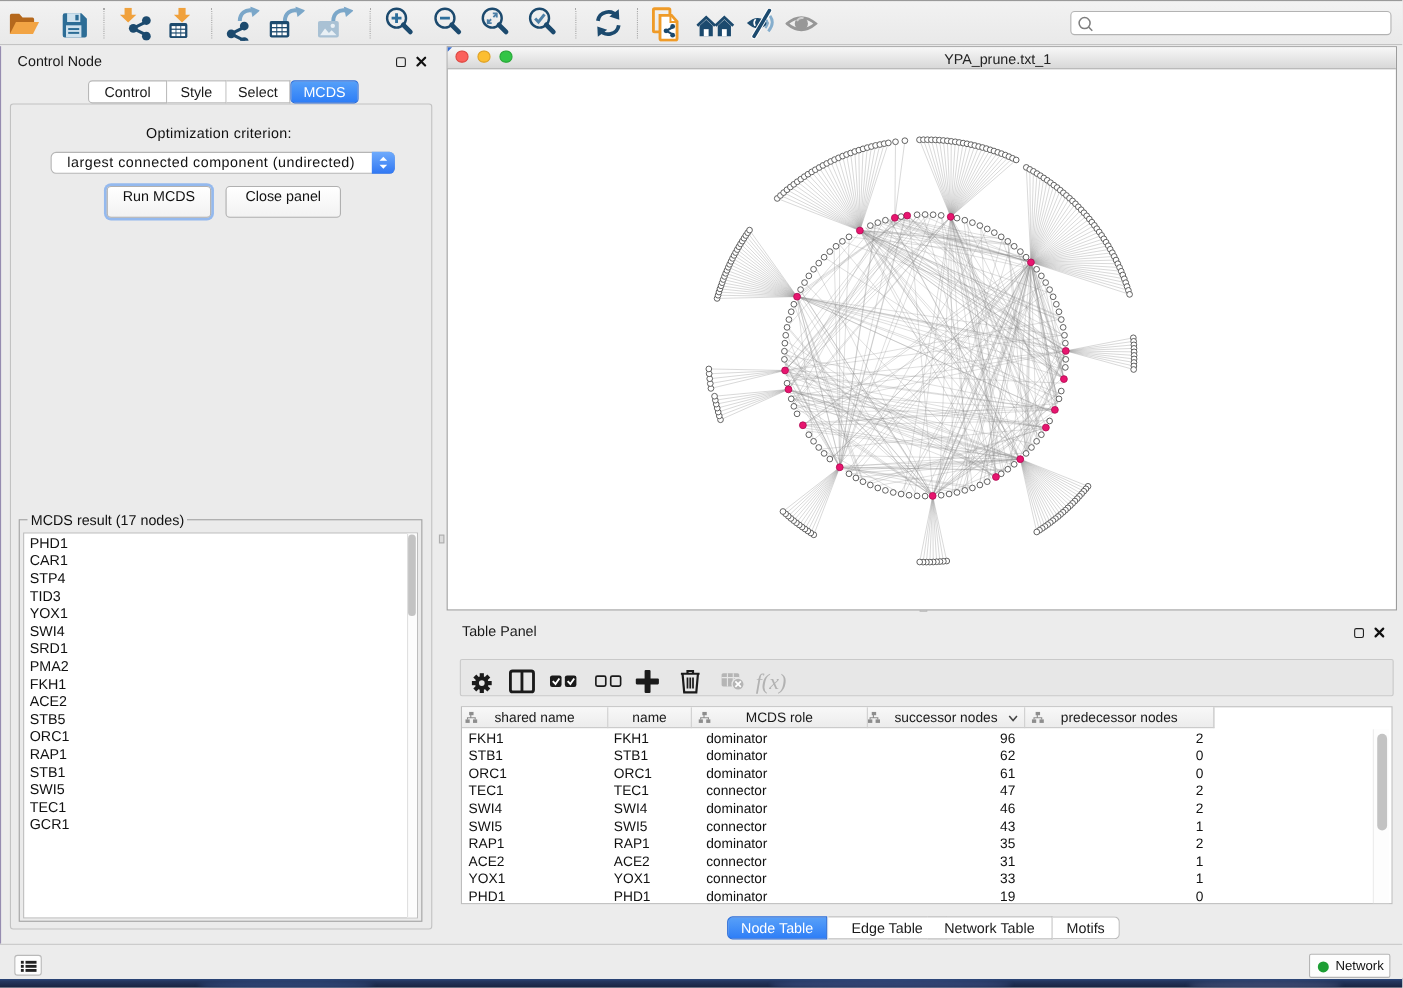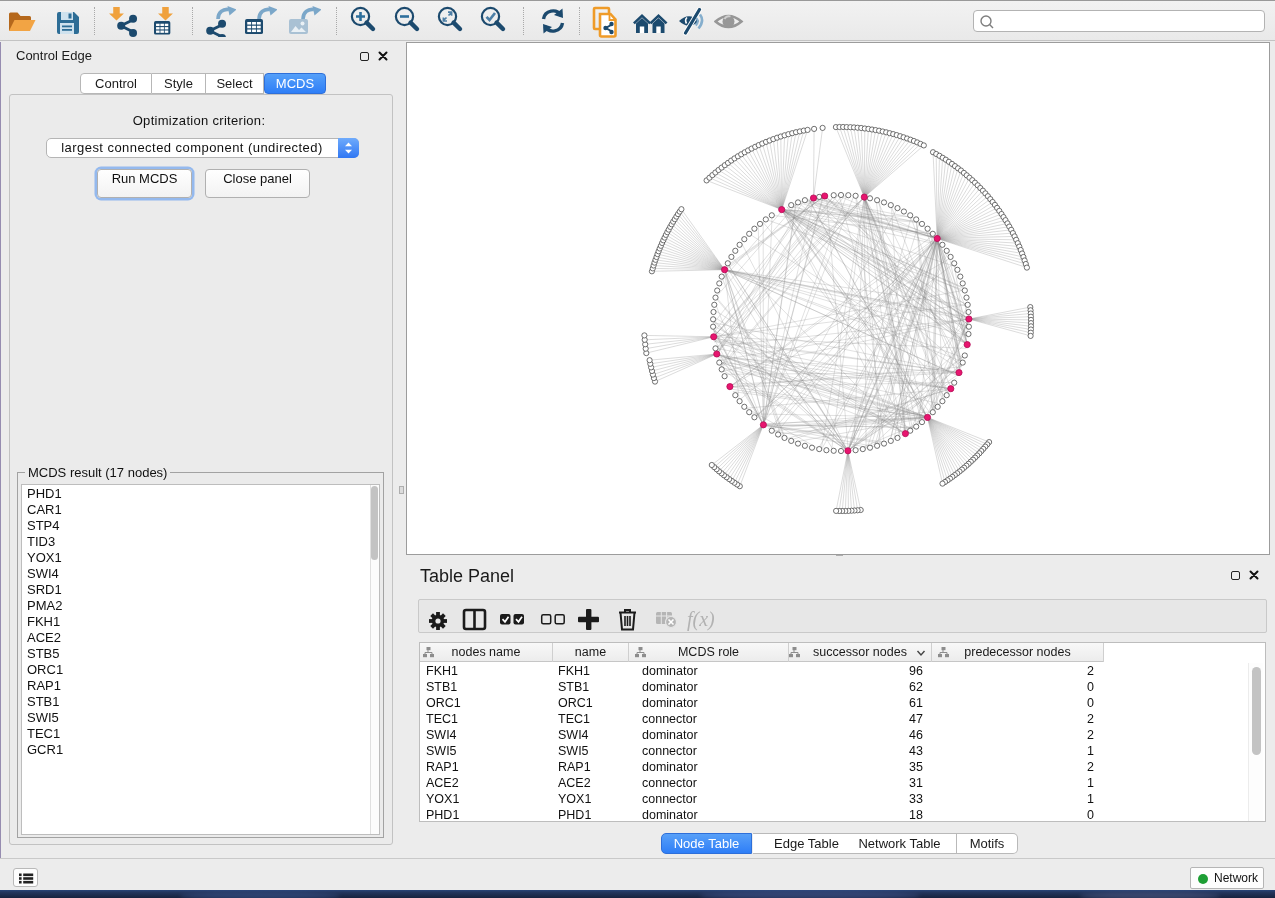--- a/index.html
+++ b/index.html
@@ -29,21 +29,21 @@
 #mlist{position:absolute;left:3px;top:11px;width:359px;height:351px;background:#fff;border:1px solid #bdbdbd;font-size:13px}
 #mlist .it{position:absolute;left:5px;height:16px;line-height:16px}
 #mlist .sbtrack{position:absolute;right:0;top:0;width:9px;height:100%;background:#fcfcfc;border-left:1px solid #e0e0e0}
 #mlist .sbthumb{position:absolute;right:1px;top:1px;width:7px;height:74px;background:#c3c3c3;border-radius:3.5px}
 #netwin{left:406px;top:42px;width:864px;height:513px;background:#fff;border:1px solid #9c9c9c}
 #ntitle{position:absolute;left:0;top:0;width:862px;height:20px;background:linear-gradient(#f7f7f7,#d8d8d8);border-bottom:1px solid #ababab}
 #ntitle .t{position:absolute;left:380px;top:3px;font-size:13px;color:#222;width:240px;text-align:center}
 .tl{position:absolute;top:2.5px;width:11.5px;height:11.5px;border-radius:50%}
 #graph{position:absolute;left:0;top:21px}
 #corner{position:absolute;left:0;top:0;width:0;height:0;border-left:4px solid #3b6fd1;border-bottom:4px solid transparent}
-#tpTitle{left:420px;top:566px;font-size:18px;color:#1a1a1a}
+#tpTitle{left:420px;top:566px;font-size:13px;color:#1a1a1a}
 #ttool{left:418px;top:599px;width:849px;height:34px;background:#e7e7e7;border:1px solid #c9c9c9;border-radius:2px}
 #tbl{left:419px;top:642px;width:847px;height:180px;background:#fff;border:1px solid #bdbdbd}
 #thead{position:absolute;left:0;top:0;width:684px;height:19px;background:linear-gradient(#f8f8f8,#ececec);border-bottom:1px solid #c6c6c6;border-right:1px solid #cfcfcf;font-size:12.5px;color:#1a1a1a}
 #thead .hc{position:absolute;top:0;height:19px;border-right:1px solid #cfcfcf;text-align:center;line-height:19px}
 #tbl .rowtxt{position:absolute;font-size:12.5px;height:16px;line-height:16px;color:#111}
 #tbl .num{text-align:right}
 #tsb{position:absolute;right:2px;top:20px;width:15px;height:158px;background:#fdfdfd;border-left:1px solid #ececec}
 #tsb .th{position:absolute;left:3px;top:4px;width:9px;height:88px;background:#c3c3c3;border-radius:4.5px}
 #btabs{left:661px;top:833px;height:21px;font-size:13px}
 #btabs .bt{position:absolute;top:0;height:21px;line-height:20px;text-align:center;background:#fff;border-top:1px solid #b9b9b9;border-bottom:1px solid #b9b9b9;border-right:1px solid #b9b9b9;color:#1a1a1a}
@@ -233,21 +233,21 @@
 <div class="tsep" style="left:579px"></div>
 <div id="search">
       <svg width="20" height="20" style="position:absolute;left:3px;top:1px" viewBox="0 0 20 20">
         <circle cx="9" cy="9" r="5" fill="none" stroke="#7e7e7e" stroke-width="1.4"></circle>
         <line x1="12.6" y1="12.6" x2="16" y2="16" stroke="#7e7e7e" stroke-width="1.4"></line>
       </svg>
     </div>
 </div>
 
 <div id="cp" class="abs">
- <div class="title">Control Edge</div>
+ <div class="title">Control Node</div>
  <div class="winbtns" style="left:359px;top:9px"><span class="minb"></span><svg class="clb" width="10" height="10" viewBox="0 0 10 10">
         <path d="M1.5 1.5L8.5 8.5M8.5 1.5L1.5 8.5" stroke="#111" stroke-width="2" stroke-linecap="round"></path>
       </svg></div>
  <div id="cpinner"></div>
  <div id="tabs">
    <span class="tb" style="left:0;width:72px;border-radius:4px 0 0 4px">Control</span>
    <span class="tb" style="left:72px;width:54px;border-left:none">Style</span>
    <span class="tb" style="left:126px;width:58px;border-left:none">Select</span>
    <span class="tb sel" style="left:184px;width:62px">MCDS</span>
  </div>
@@ -281,20 +281,27 @@
         <div class="it" style="top:241px">TEC1</div>
         <div class="it" style="top:257px">GCR1</div>
      <div class="sbtrack">
           <div class="sbthumb"></div>
         </div>
    </div>
  </div>
 </div>
 
 <div id="netwin" class="abs">
+ <div id="ntitle">
+   <div id="corner"></div>
+   <span class="tl" style="left:7px;background:#fb615c;border:0.5px solid #dd4741"></span>
+   <span class="tl" style="left:27px;background:#fcbe31;border:0.5px solid #dfa123"></span>
+   <span class="tl" style="left:47.2px;background:#32c546;border:0.5px solid #27a737"></span>
+   <div class="t">YPA_prune.txt_1</div>
+ </div>
 <div id="graph"><svg width="862" height="491" viewBox="0 0 862 491">
         <path d="M374.7 145.6L527.3 346.6M374.7 145.6L557.1 223.8M374.7 145.6L560.1 281.1M374.7 145.6L505.4 152.8M374.7 145.6L523.9 350.1M374.7 145.6L557.3 224.7M374.7 145.6L561.8 251.4M374.7 145.6L526.5 170.5M374.7 145.6L501.9 367.5M374.7 145.6L558.3 228.4M374.7 145.6L562.0 260.9M374.7 145.6L535.9 181.6M374.7 145.6L494.4 371.8M374.7 145.6L562.0 260.5M374.7 145.6L561.2 273.3M374.7 145.6L549.0 202.8M374.7 145.6L541.4 328.7M374.7 145.6L560.2 280.5M374.7 145.6L561.8 265.6M374.7 145.6L511.6 157.2M374.7 145.6L538.5 332.9M374.7 145.6L560.8 241.3M374.7 145.6L554.4 302.4M374.7 145.6L513.7 158.8M406.5 134.0L306.4 269.4M406.5 134.0L506.9 153.8M406.5 134.0L313.9 303.4M406.5 134.0L515.1 159.9M406.5 134.0L306.0 260.0M406.5 134.0L526.7 170.7M457.3 133.1L503.9 366.3M457.3 133.1L535.9 336.5M457.3 133.1L459.1 384.5M457.3 133.1L308.6 284.8M457.3 133.1L519.1 354.6M457.3 133.1L527.8 346.1M457.3 133.1L424.5 386.6M457.3 133.1L314.3 304.4M457.3 133.1L492.4 372.9M457.3 133.1L555.3 300.0M457.3 133.1L446.8 386.4M457.3 133.1L306.6 271.9M457.3 133.1L537.1 334.9M457.3 133.1L544.2 324.1M457.3 133.1L473.2 380.8M457.3 133.1L307.4 278.2M457.3 133.1L505.6 365.1M457.3 133.1L541.1 329.2M457.3 133.1L414.2 385.5M457.3 133.1L313.7 302.7M457.3 133.1L509.7 362.2M457.3 133.1L540.2 330.4M530.2 174.5L527.2 346.8M530.2 174.5L365.4 367.1M530.2 174.5L469.5 382.0M530.2 174.5L396.5 136.6M530.2 174.5L433.0 387.0M530.2 174.5L560.2 280.1M530.2 174.5L552.8 306.7M530.2 174.5L369.0 369.3M530.2 174.5L483.1 377.2M530.2 174.5L399.4 135.8M530.2 174.5L411.2 385.0M530.2 174.5L560.2 280.3M530.2 174.5L554.1 303.2M530.2 174.5L362.1 364.9M530.2 174.5L511.6 360.8M530.2 174.5L381.9 142.1M530.2 174.5L445.9 386.4M530.2 174.5L559.5 284.1M530.2 174.5L535.5 336.9M530.2 174.5L332.0 336.3M530.2 174.5L486.8 375.6M530.2 174.5L398.2 136.1M530.2 174.5L460.0 384.3M530.2 174.5L561.7 250.9M530.2 174.5L554.5 302.2M530.2 174.5L347.7 353.6M530.2 174.5L525.8 348.2M530.2 174.5L430.0 131.1M530.2 174.5L463.4 383.6M530.2 174.5L561.9 265.1M530.2 174.5L554.6 301.9M530.2 174.5L354.5 359.3M530.2 174.5L491.5 373.4M530.2 174.5L394.0 137.4M530.2 174.5L467.3 382.6M530.2 174.5L553.3 305.3M530.2 174.5L524.0 350.0M530.2 174.5L347.9 353.7M530.2 174.5L483.0 377.2M530.2 174.5L403.5 134.7M530.2 174.5L414.5 385.5M530.2 174.5L550.8 311.4M561.9 255.0L523.0 351.0M561.9 255.0L386.6 140.1M561.9 255.0L311.6 296.4M561.9 255.0L508.0 363.4M561.9 255.0L376.5 144.7M561.9 255.0L315.5 307.3M561.9 255.0L518.6 355.1M561.9 255.0L379.6 143.1M561.9 255.0L308.2 282.5M561.9 255.0L525.1 348.9M317.6 205.7L550.7 311.6M317.6 205.7L562.0 262.3M317.6 205.7L357.9 361.9M317.6 205.7L561.9 253.2M317.6 205.7L561.9 254.1M317.6 205.7L332.3 336.8M317.6 205.7L560.4 279.2M317.6 205.7L560.8 241.6M317.6 205.7L378.1 374.1M317.6 205.7L555.9 297.9M317.6 205.7L561.3 272.1M317.6 205.7L357.7 361.7M317.6 205.7L557.1 294.0M317.6 205.7L562.0 256.1M317.6 205.7L374.2 372.2M317.6 205.7L550.8 311.4M306.7 272.8L431.3 131.0M306.7 272.8L559.5 284.4M306.7 272.8L436.1 131.0M306.7 272.8L560.7 240.6M306.7 272.8L427.9 131.1M306.7 272.8L557.7 226.1M309.8 290.0L427.4 131.2M309.8 290.0L514.3 358.6M309.8 290.0L438.3 131.1M309.8 290.0L506.0 364.8M309.8 290.0L396.5 136.6M309.8 290.0L533.2 339.8M309.8 290.0L410.7 133.1M309.8 290.0L503.3 366.6M356.4 360.8L307.7 237.9M356.4 360.8L479.7 378.6M356.4 360.8L415.8 132.3M356.4 360.8L356.2 157.3M356.4 360.8L306.2 265.3M356.4 360.8L507.8 363.6M356.4 360.8L439.7 131.1M356.4 360.8L389.3 139.1M356.4 360.8L308.4 283.5M356.4 360.8L467.2 382.6M356.4 360.8L388.7 139.3M356.4 360.8L351.2 161.4M356.4 360.8L307.0 274.9M356.4 360.8L508.1 363.3M356.4 360.8L416.5 132.2M356.4 360.8L407.2 133.8M356.4 360.8L306.1 265.0M356.4 360.8L526.3 347.7M356.4 360.8L446.9 131.7M356.4 360.8L365.1 151.2M356.4 360.8L306.1 262.6M356.4 360.8L476.7 379.7M440.9 386.8L527.0 171.0M440.9 386.8L558.2 290.1M440.9 386.8L313.3 301.6M440.9 386.8L334.4 178.7M440.9 386.8L539.9 187.1M440.9 386.8L560.6 278.0M440.9 386.8L306.0 255.5M440.9 386.8L308.5 233.9M440.9 386.8L512.4 157.8M440.9 386.8L549.6 314.1M440.9 386.8L314.8 305.5M440.9 386.8L320.5 199.9M440.9 386.8L528.5 172.7M440.9 386.8L557.8 291.5M440.9 386.8L306.1 264.9M440.9 386.8L320.6 199.6M440.9 386.8L528.9 173.2M440.9 386.8L551.2 310.4M440.9 386.8L311.7 296.9M440.9 386.8L319.1 202.6M440.9 386.8L504.4 152.1M440.9 386.8L554.8 301.3M440.9 386.8L306.0 256.7M440.9 386.8L308.7 232.6M440.9 386.8L541.0 188.7M440.9 386.8L561.9 254.9M520.5 353.4L310.1 291.1M520.5 353.4L380.2 142.8M520.5 353.4L370.8 370.3M520.5 353.4L325.9 327.6M520.5 353.4L312.3 298.6M520.5 353.4L402.0 135.1M520.5 353.4L365.0 366.8M520.5 353.4L324.4 325.2M520.5 353.4L306.2 266.9M520.5 353.4L401.6 135.2M520.5 353.4L361.0 364.2M520.5 353.4L311.2 295.2M520.5 353.4L306.7 272.7M520.5 353.4L376.7 144.5M520.5 353.4L355.1 359.8M520.5 353.4L343.8 349.8M520.5 353.4L307.3 277.1M520.5 353.4L355.7 157.8M520.5 353.4L387.2 378.2M520.5 353.4L313.9 303.3M417.7 132.0L316.8 207.4M417.7 132.0L561.4 271.1M417.7 132.0L319.4 202.1M417.7 132.0L560.9 242.6M417.7 132.0L318.2 204.5M417.7 132.0L562.0 258.9M560.2 280.6L517.4 161.9M560.2 280.6L391.2 138.4M560.2 280.6L541.8 190.1M560.2 280.6L407.1 133.9M560.2 280.6L533.0 177.9M560.2 280.6L424.9 131.3M560.2 280.6L546.9 198.7M560.2 280.6L402.6 134.9M552.0 308.6L316.7 310.3M552.0 308.6L307.2 276.2M552.0 308.6L321.8 320.5M552.0 308.6L306.9 274.4M552.0 308.6L310.8 293.6M552.0 308.6L306.0 258.6M543.8 324.7L338.6 344.3M543.8 324.7L312.1 298.2M543.8 324.7L379.5 374.8M543.8 324.7L307.3 276.9M543.8 324.7L382.7 376.3M543.8 324.7L310.1 291.0M498.4 369.6L469.1 135.9M498.4 369.6L306.2 252.6M498.4 369.6L484.4 141.4M498.4 369.6L311.8 297.0M498.4 369.6L472.3 136.9M498.4 369.6L306.0 261.4M498.4 369.6L431.9 131.0M498.4 369.6L306.7 245.5M322.9 322.6L547.4 318.4M322.9 322.6L529.6 173.8M322.9 322.6L522.0 352.0M322.9 322.6L544.1 193.7M322.9 322.6L554.2 302.9M322.9 322.6L526.9 170.9M364.8 366.7L463.0 383.7M515.0 358.1L448.6 386.2M560.7 240.8L503.2 366.7M530.7 342.8L509.2 155.4M324.4 192.9L496.9 370.5M448.6 131.8L515.0 358.1M337.3 342.8L412.2 385.1M426.7 386.8L317.6 205.8M448.6 131.8L477.0 379.6M520.6 353.3L358.8 362.6M308.5 284.4L543.6 325.1M364.8 366.7L490.5 144.1M525.8 169.8L364.8 151.3M561.5 270.0L520.6 164.7M503.2 151.3L555.7 298.6M553.3 305.4L470.1 136.2M358.8 155.4L557.8 226.5M553.3 305.4L342.2 169.8M535.4 180.8L391.0 138.4M441.3 386.8L419.4 131.8M308.5 233.6L391.0 138.4M555.7 298.6L463.0 383.7M547.2 199.3L347.4 353.3M377.5 373.9L314.7 212.6M525.8 348.2L509.2 155.4M550.4 312.2L483.8 141.1M377.5 144.1L312.3 219.4" stroke="#8d8d8d" stroke-width="0.65" opacity="0.40" fill="none"></path>
         <path d="M374.7 145.6L299.6 116.4M374.7 145.6L302.5 113.7M374.7 145.6L305.4 111.1M374.7 145.6L308.4 108.5M374.7 145.6L311.5 106.0M374.7 145.6L314.6 103.6M374.7 145.6L317.8 101.2M374.7 145.6L321.0 98.9M374.7 145.6L324.2 96.6M374.7 145.6L327.5 94.4M374.7 145.6L330.9 92.3M374.7 145.6L334.2 90.3M374.7 145.6L337.7 88.3M374.7 145.6L341.1 86.4M374.7 145.6L344.6 84.6M374.7 145.6L348.2 82.8M374.7 145.6L351.7 81.1M374.7 145.6L355.3 79.5M374.7 145.6L359.0 77.9M374.7 145.6L362.6 76.5M374.7 145.6L366.3 75.1M374.7 145.6L370.1 73.7M374.7 145.6L373.8 72.5M374.7 145.6L377.6 71.3M374.7 145.6L381.4 70.2M374.7 145.6L385.2 69.2M374.7 145.6L389.0 68.2M374.7 145.6L392.9 67.4M374.7 145.6L396.8 66.6M374.7 145.6L400.6 65.9M406.5 134.0L407.1 64.9M406.5 134.0L415.6 63.9M457.3 133.1L428.9 63.1M457.3 133.1L432.5 63.0M457.3 133.1L436.1 63.0M457.3 133.1L439.7 63.1M457.3 133.1L443.4 63.2M457.3 133.1L447.0 63.4M457.3 133.1L450.6 63.7M457.3 133.1L454.2 64.0M457.3 133.1L457.8 64.5M457.3 133.1L461.4 64.9M457.3 133.1L465.0 65.5M457.3 133.1L468.6 66.1M457.3 133.1L472.1 66.7M457.3 133.1L475.7 67.5M457.3 133.1L479.2 68.3M457.3 133.1L482.7 69.2M457.3 133.1L486.2 70.1M457.3 133.1L489.7 71.1M457.3 133.1L493.2 72.2M457.3 133.1L496.6 73.3M457.3 133.1L500.1 74.5M457.3 133.1L503.5 75.7M457.3 133.1L506.9 77.0M457.3 133.1L510.2 78.4M457.3 133.1L513.5 79.9M457.3 133.1L516.8 81.4M530.2 174.5L526.0 88.2M530.2 174.5L529.2 90.0M530.2 174.5L532.5 91.8M530.2 174.5L535.7 93.8M530.2 174.5L538.8 95.7M530.2 174.5L541.9 97.8M530.2 174.5L545.0 99.9M530.2 174.5L548.0 102.1M530.2 174.5L551.0 104.3M530.2 174.5L554.0 106.5M530.2 174.5L556.9 108.9M530.2 174.5L559.7 111.3M530.2 174.5L562.5 113.7M530.2 174.5L565.3 116.2M530.2 174.5L568.0 118.7M530.2 174.5L570.7 121.3M530.2 174.5L573.3 124.0M530.2 174.5L575.9 126.7M530.2 174.5L578.4 129.4M530.2 174.5L580.9 132.2M530.2 174.5L583.3 135.1M530.2 174.5L585.6 138.0M530.2 174.5L587.9 140.9M530.2 174.5L590.1 143.9M530.2 174.5L592.3 146.9M530.2 174.5L594.5 150.0M530.2 174.5L596.5 153.1M530.2 174.5L598.5 156.2M530.2 174.5L600.5 159.4M530.2 174.5L602.3 162.6M530.2 174.5L604.2 165.8M530.2 174.5L605.9 169.1M530.2 174.5L607.6 172.4M530.2 174.5L609.2 175.8M530.2 174.5L610.8 179.2M530.2 174.5L612.3 182.6M530.2 174.5L613.7 186.0M530.2 174.5L615.1 189.5M530.2 174.5L616.4 193.0M530.2 174.5L617.6 196.5M530.2 174.5L618.8 200.0M530.2 174.5L619.9 203.6M561.9 255.0L623.3 243.1M561.9 255.0L623.6 246.3M561.9 255.0L623.8 249.5M561.9 255.0L623.9 252.7M561.9 255.0L624.0 255.9M561.9 255.0L624.0 259.1M561.9 255.0L624.0 262.3M561.9 255.0L623.9 265.5M561.9 255.0L623.8 268.7M561.9 255.0L623.6 271.9M317.6 205.7L244.9 207.3M317.6 205.7L245.8 204.4M317.6 205.7L246.6 201.5M317.6 205.7L247.5 198.6M317.6 205.7L248.5 195.8M317.6 205.7L249.5 193.0M317.6 205.7L250.5 190.1M317.6 205.7L251.6 187.3M317.6 205.7L252.7 184.5M317.6 205.7L253.9 181.8M317.6 205.7L255.1 179.0M317.6 205.7L256.3 176.3M317.6 205.7L257.6 173.6M317.6 205.7L258.9 170.9M317.6 205.7L260.3 168.2M317.6 205.7L261.7 165.6M317.6 205.7L263.2 162.9M317.6 205.7L264.7 160.3M317.6 205.7L266.2 157.7M317.6 205.7L267.8 155.2M317.6 205.7L269.4 152.6M317.6 205.7L271.0 150.1M317.6 205.7L272.7 147.6M317.6 205.7L274.4 145.2M306.7 272.8L239.3 289.1M306.7 272.8L238.7 284.7M306.7 272.8L238.2 280.3M306.7 272.8L237.7 275.8M306.7 272.8L237.4 271.4M309.8 290.0L248.0 317.6M309.8 290.0L246.9 314.1M309.8 290.0L245.9 310.6M309.8 290.0L245.0 307.0M309.8 290.0L244.1 303.4M309.8 290.0L243.3 299.8M309.8 290.0L242.6 296.2M356.4 360.8L332.8 422.2M356.4 360.8L330.1 420.5M356.4 360.8L327.4 418.7M356.4 360.8L324.8 416.9M356.4 360.8L322.2 415.1M356.4 360.8L319.6 413.2M356.4 360.8L317.0 411.3M356.4 360.8L314.5 409.3M356.4 360.8L312.0 407.3M356.4 360.8L309.6 405.2M356.4 360.8L307.2 403.1M356.4 360.8L304.8 401.0M440.9 386.8L453.7 446.0M440.9 386.8L450.6 446.3M440.9 386.8L447.5 446.5M440.9 386.8L444.5 446.7M440.9 386.8L441.4 446.9M440.9 386.8L438.3 447.0M440.9 386.8L435.2 447.0M440.9 386.8L432.2 447.0M440.9 386.8L429.1 446.9M520.5 353.4L582.1 378.1M520.5 353.4L580.2 380.4M520.5 353.4L578.3 382.6M520.5 353.4L576.3 384.9M520.5 353.4L574.3 387.1M520.5 353.4L572.3 389.3M520.5 353.4L570.2 391.5M520.5 353.4L568.1 393.6M520.5 353.4L566.0 395.7M520.5 353.4L563.8 397.7M520.5 353.4L561.6 399.8M520.5 353.4L559.4 401.7M520.5 353.4L557.1 403.7M520.5 353.4L554.9 405.6M520.5 353.4L552.5 407.5M520.5 353.4L550.2 409.3M520.5 353.4L547.8 411.1M520.5 353.4L545.4 412.9M520.5 353.4L543.0 414.6M520.5 353.4L540.5 416.3M520.5 353.4L538.0 418.0M520.5 353.4L535.5 419.6" stroke="#9d9d9d" stroke-width="0.6" opacity="0.6" fill="none"></path>
         <g fill="#ffffff" stroke="#4d4d4d" stroke-width="0.8">
           <circle cx="434.0" cy="131.0" r="2.6"></circle>
           <circle cx="441.3" cy="131.2" r="2.6"></circle>
           <circle cx="448.6" cy="131.8" r="2.6"></circle>
           <circle cx="463.0" cy="134.3" r="2.6"></circle>
           <circle cx="470.1" cy="136.2" r="2.6"></circle>
           <circle cx="477.0" cy="138.4" r="2.6"></circle>
@@ -644,21 +651,21 @@
         </g>
         <circle cx="15" cy="10" r="5.5" fill="#b5b5b5" stroke="#e7e7e7" stroke-width="1.2"></circle>
         <path d="M12.5 7.5l5 5M17.5 7.5l-5 5" stroke="#fff" stroke-width="1.6"></path>
       </g>
       <text x="268" y="22" font-family="Liberation Serif,serif" font-style="italic" font-size="20" fill="#b2b2b2">f(x)</text>
     </svg>
 
 </div>
 <div id="tbl" class="abs">
  <div id="thead">
-<div class="hc" style="left:0px;width:133px">nodes name</div>
+<div class="hc" style="left:0px;width:133px">shared name</div>
       <div class="hc" style="left:133px;width:76px">name</div>
       <div class="hc" style="left:209px;width:160px">MCDS role</div>
       <div class="hc" style="left:369px;width:143px">successor nodes</div>
       <div class="hc" style="left:512px;width:172px">predecessor nodes</div>
       <svg class="icon" style="left:3px;top:4px" width="11" height="11" viewBox="0 0 11 11">
         <g fill="#8d8d8d">
           <rect x="3.5" y="0" width="4" height="3.2"></rect>
           <rect x="0" y="7" width="4" height="3.2"></rect>
           <rect x="7" y="7" width="4" height="3.2"></rect>
           <path d="M5 3v2.5M2 7V5.5h7V7" fill="none" stroke="#8d8d8d" stroke-width="1"></path>
@@ -733,21 +740,21 @@
     <div class="rowtxt num" style="left:443px;top:132px;width:60px">31</div>
     <div class="rowtxt num" style="left:614px;top:132px;width:60px">1</div>
     <div class="rowtxt" style="left:6px;top:148px">YOX1</div>
     <div class="rowtxt" style="left:138px;top:148px">YOX1</div>
     <div class="rowtxt" style="left:222px;top:148px">connector</div>
     <div class="rowtxt num" style="left:443px;top:148px;width:60px">33</div>
     <div class="rowtxt num" style="left:614px;top:148px;width:60px">1</div>
     <div class="rowtxt" style="left:6px;top:164px">PHD1</div>
     <div class="rowtxt" style="left:138px;top:164px">PHD1</div>
     <div class="rowtxt" style="left:222px;top:164px">dominator</div>
-    <div class="rowtxt num" style="left:443px;top:164px;width:60px">18</div>
+    <div class="rowtxt num" style="left:443px;top:164px;width:60px">19</div>
     <div class="rowtxt num" style="left:614px;top:164px;width:60px">0</div>
  <div id="tsb">
       <div class="th"></div>
     </div>
 </div>
 <div id="btabs" class="abs">
   <span class="bt sel first" style="left:0;width:91px">Node Table</span>
   <span class="bt" style="left:92px;width:108px">Edge Table</span>
   <span class="bt" style="left:182px;width:114px">Network Table</span>
   <span class="bt last" style="left:296px;width:61px">Motifs</span>

